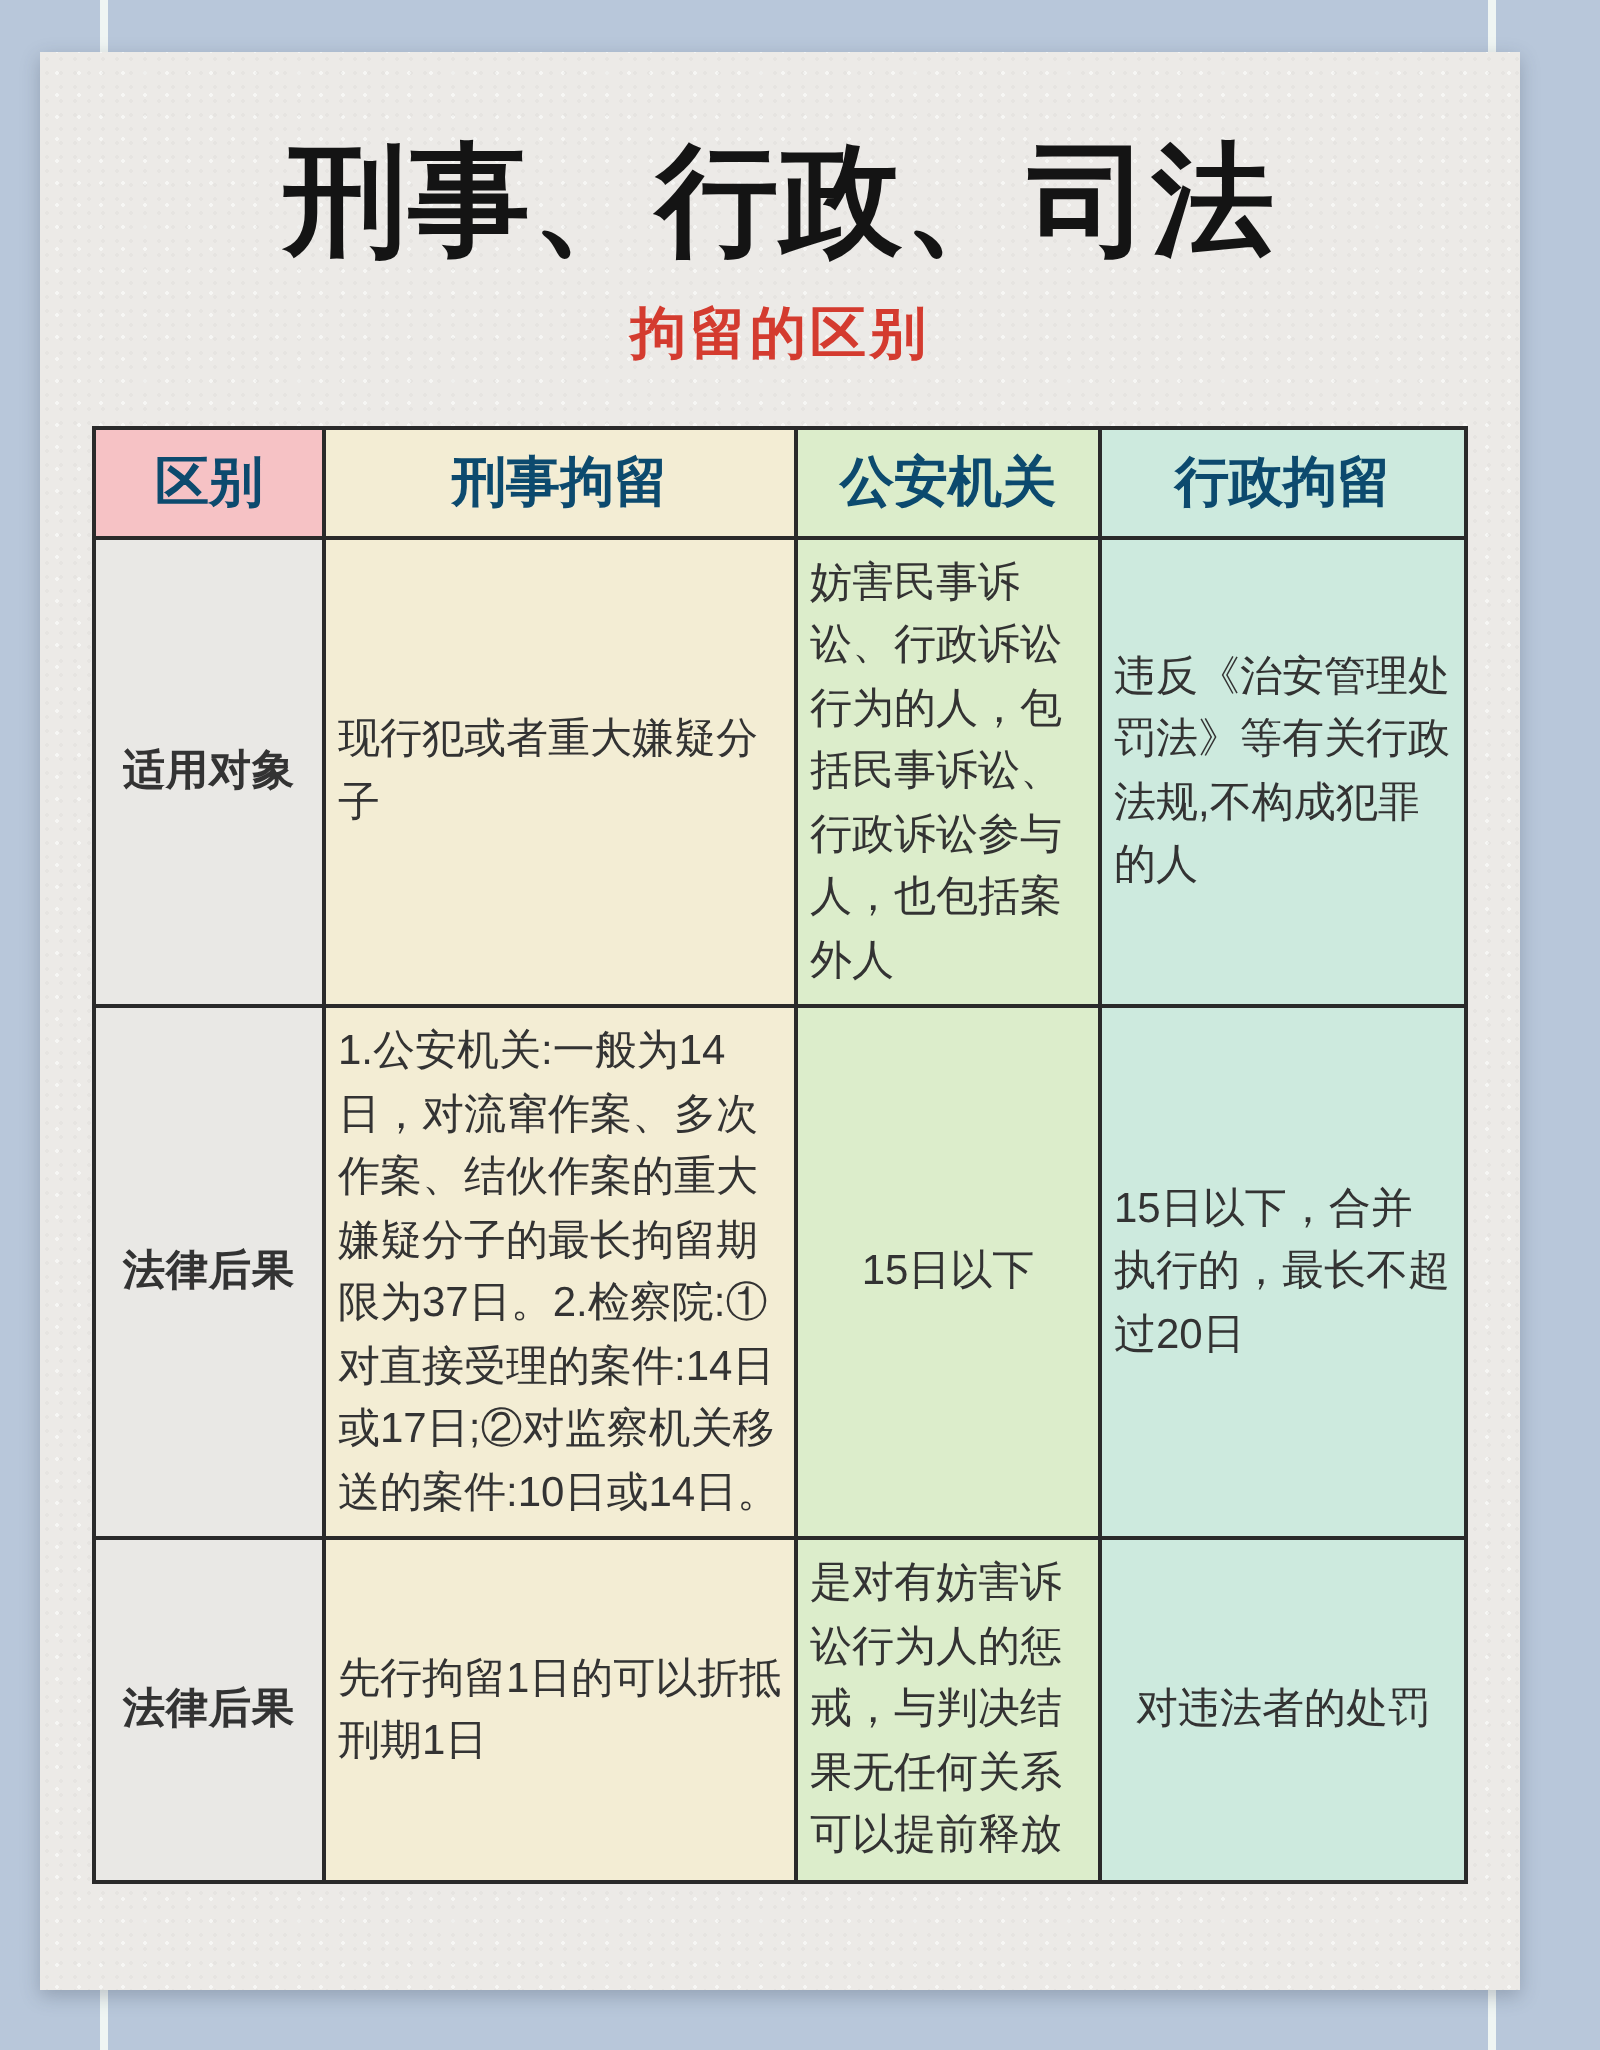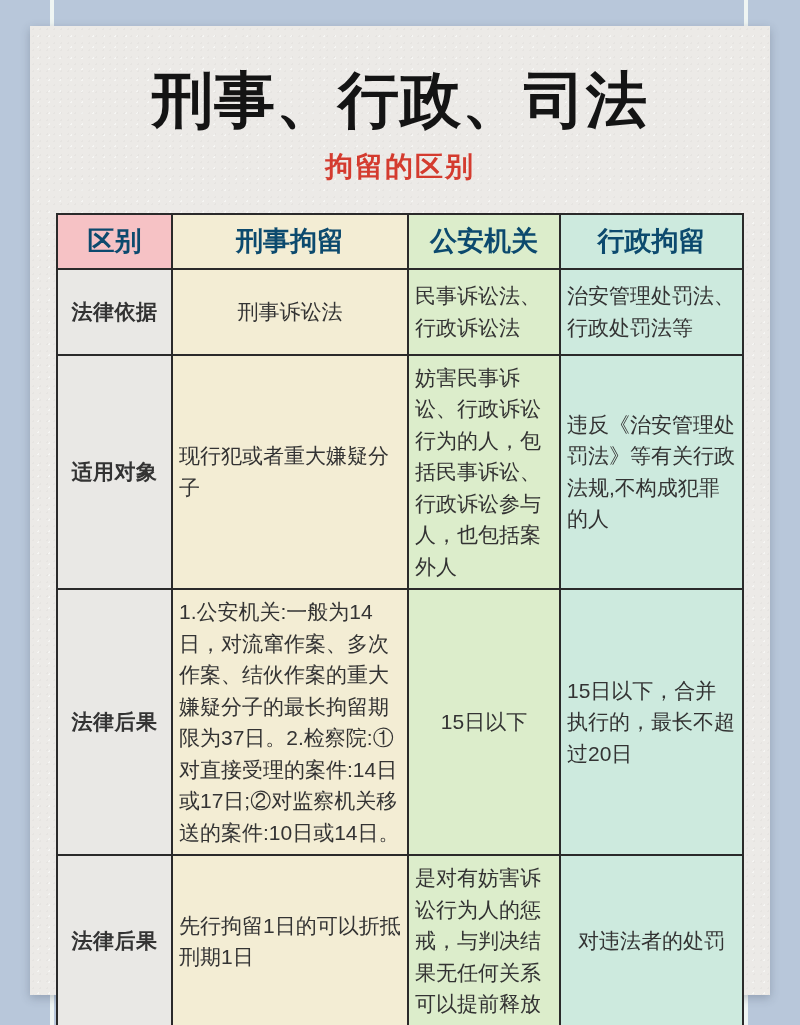--- a/index.html
+++ b/index.html
@@ -13,21 +13,21 @@
   }
   .hang-line {
     position: absolute; top: 0; bottom: 0; width: 4px;
     background: rgba(245,250,245,0.9);
     z-index: 1;
   }
   .hang-line.left  { left: 50px; }
   .hang-line.right { left: 744px; }
 
   .paper {
-    position: absolute; left: 30px; top: 26px;
+    position: absolute; left: 20px; top: 26px;
     width: 740px; height: 969px;
     background-color: #eceae7;
     background-image:
       radial-gradient(rgba(0,0,0,0.028) 1px, transparent 1px),
       radial-gradient(rgba(255,255,255,0.55) 1px, transparent 1px);
     background-size: 7px 7px, 11px 11px;
     background-position: 0 0, 3px 5px;
     box-shadow: 0 3px 9px rgba(50,62,80,0.28);
     z-index: 2;
   }
@@ -128,26 +128,20 @@
     </colgroup>
 
     <tbody>
         <tr class="h-head">
       <th class="bg-pink">区别</th>
       <th class="bg-c">刑事拘留</th>
       <th class="bg-j">公安机关</th>
       <th class="bg-a">行政拘留</th>
     </tr>
 
-    <tr class="h-basis">
-      <td class="rowlabel">法律依据</td>
-      <td class="bg-c ctr">刑事诉讼法</td>
-      <td class="bg-j lft cell-basis-j">民事诉讼法、行政诉讼法</td>
-      <td class="bg-a lft cell-basis-a">治安管理处罚法、行政处罚法等</td>
-    </tr>
 
     <tr class="h-target">
       <td class="rowlabel">适用对象</td>
       <td class="bg-c lft cell-target-c">现行犯或者重大嫌疑分子</td>
       <td class="bg-j lft cell-target-j">妨害民事诉讼、行政诉讼行为的人，包括民事诉讼、行政诉讼参与人，也包括案外人</td>
       <td class="bg-a lft cell-target-a">违反《治安管理处罚法》等有关行政法规,不构成犯罪的人</td>
     </tr>
 
 
     <tr class="h-period">

